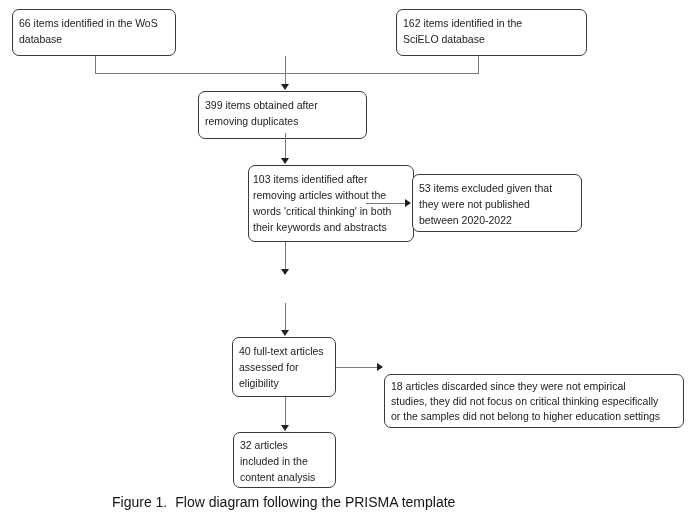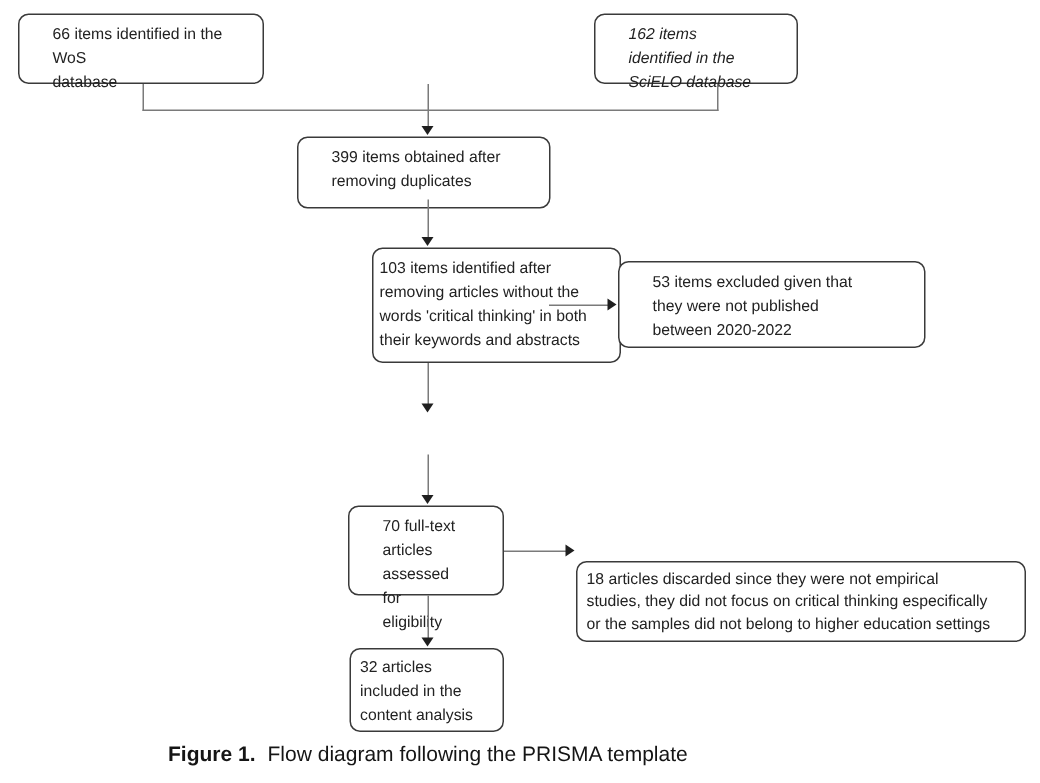--- a/index.html
+++ b/index.html
@@ -12,21 +12,21 @@
   }
   .node{
     position:absolute;
     box-sizing:border-box;
     background:var(--background,#fff);
     border:1px solid var(--box-border,#3a3a3a);
     border-radius:7px;
     color:var(--text-color,#222222);
     font-size:10.5px;
     line-height:16px;
-    padding:5px 22px;
+    padding:5px 6px;
     white-space:pre-line;
   }
   .node.tight{padding:5px 4px;}
   .node.wide{font-size:10.5px;line-height:15px;padding:4px 6px;margin-top:36px;}
   .node.small-pad{padding:4px 6px;}
   .line{position:absolute;background:var(--line-color,#7a7a7a);}
   .arrow-down{
     position:absolute;width:0;height:0;
     border-left:4px solid transparent;
     border-right:4px solid transparent;
@@ -37,30 +37,30 @@
     border-top:4px solid transparent;
     border-bottom:4px solid transparent;
     border-left:6px solid var(--arrow-color,#1f1f1f);
   }
   .caption{
     position:absolute;
     left:112px;top:494px;
     font-size:14px;color:#151515;
     white-space:nowrap;
   }
-  .caption .lbl{font-weight:bold;}
+  .caption .lbl{font-weight:normal;}
   .caption .txt{margin-left:8px;}
 
   
   #n-wos{left:12px;top:9px;width:164px;height:47px;}
   #n-scopus{left:204px;top:9px;width:165px;height:47px;}
-  #n-scielo{left:396px;top:9px;width:136px;height:47px;font-style:italic;}
+  #n-scielo{left:396px;top:9px;width:191px;height:47px;}
   #n-dedup{left:198px;top:91px;width:169px;height:48px;}
   #n-keywords{left:200px;top:165px;width:166px;height:77px;margin-left:48px;}
-  #n-excluded{left:412px;top:174px;width:205px;height:58px;}
+  #n-excluded{left:412px;top:174px;width:170px;height:58px;}
   #n-screened{left:233px;top:276px;width:103px;height:27px;}
   #n-fulltext{left:232px;top:337px;width:104px;height:60px;}
   #n-discarded{left:384px;top:338px;width:300px;height:54px;}
   #n-included{left:233px;top:432px;width:103px;height:56px;}
 
   
   #l-stub-wos{left:95px;top:56px;width:1px;height:18px;}
   #l-stub-scielo{left:478px;top:56px;width:1px;height:18px;}
   #l-merge{left:95px;top:73px;width:384px;height:1px;}
   #l-scopus-down{left:285px;top:56px;width:1px;height:29px;}
@@ -110,21 +110,21 @@
 they were not published
 between 2020-2022</div>
 
   <div class="line" id="l-keywords-screened"></div>
   <div class="arrow-down" id="a-screened"></div>
 
 
   <div class="line" id="l-screened-fulltext"></div>
   <div class="arrow-down" id="a-fulltext"></div>
 
-  <div class="node" id="n-fulltext">70 full-text articles
+  <div class="node" id="n-fulltext">40 full-text articles
 assessed for
 eligibility</div>
   <div class="line" id="l-fulltext-discarded"></div>
   <div class="arrow-right" id="a-discarded"></div>
   <div class="node wide" id="n-discarded">18 articles discarded since they were not empirical
 studies, they did not focus on critical thinking especifically
 or the samples did not belong to higher education settings</div>
 
   <div class="line" id="l-fulltext-included"></div>
   <div class="arrow-down" id="a-included"></div>

